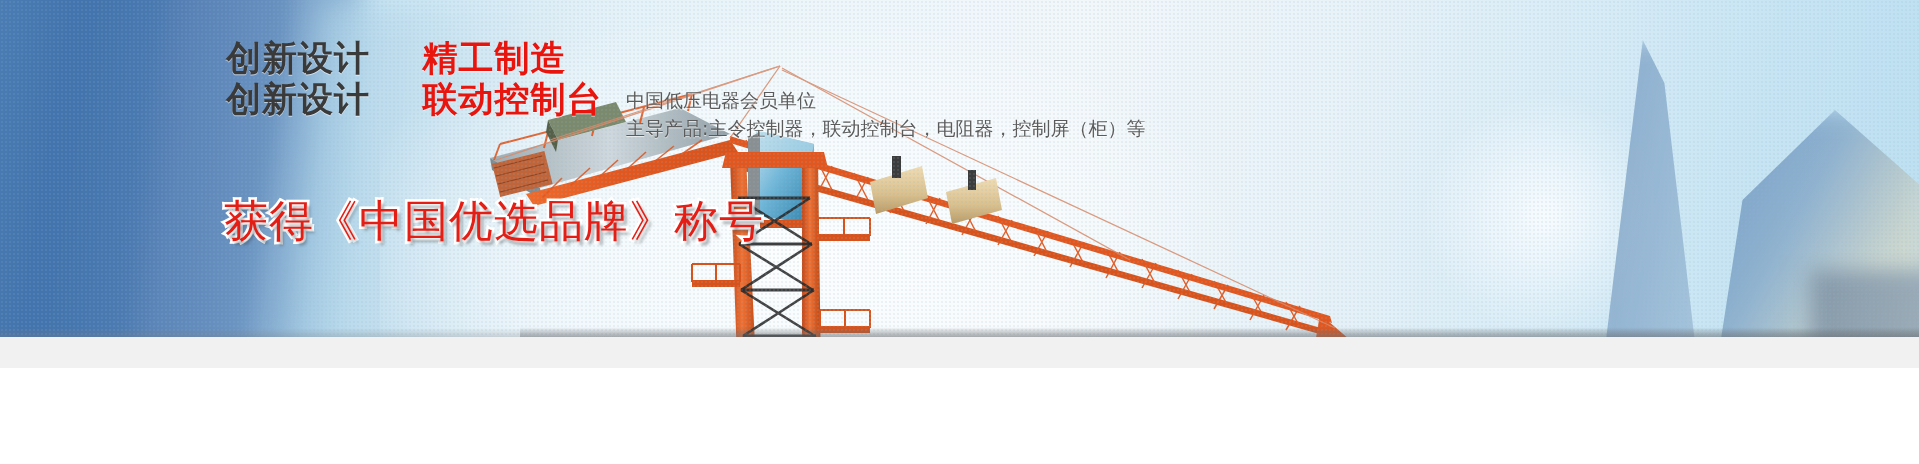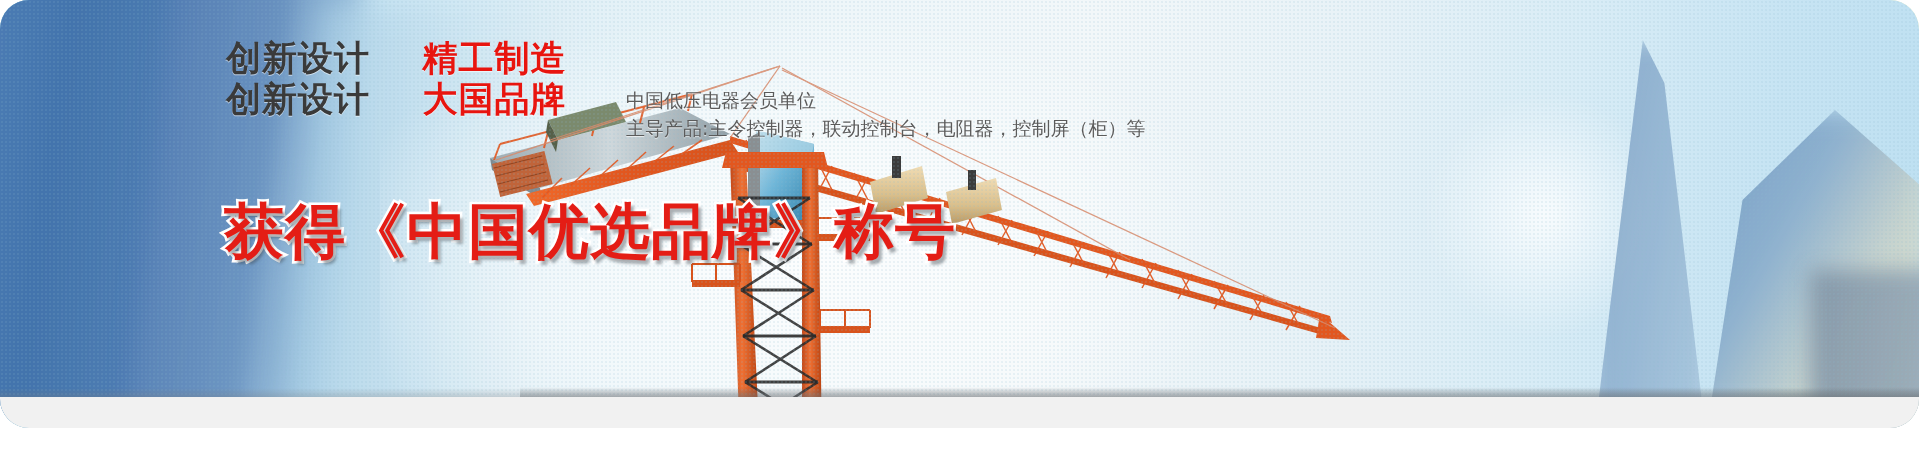--- a/index.html
+++ b/index.html
@@ -8,24 +8,23 @@
     padding: 0;
     background: #ffffff;
   }
   body {
     font-family: "DejaVu Sans", "Liberation Sans", sans-serif;
   }
 
   .banner {
     position: relative;
     width: 1919px;
-    height: 428px;
+    height: 368px;
     overflow: hidden;
     background: #fef9c3;
-    border-radius: 29px;
   }
 
   
   .sky {
     position: absolute;
     inset: 0;
     background:
       linear-gradient(100deg,
         #8fc6e8 0%,
         #9fd0ec 6%,
@@ -190,22 +189,22 @@
     line-height: 1.48;
     white-space: nowrap;
     text-shadow: 0 1px 1px rgba(255,255,255,.75);
   }
   .subtext .line { display: block; }
 
   .headline {
     position: absolute;
     left: 224px;
     top: 192px;
-    font-size: 60px;
-    font-weight: bold;
+    font-size: 44px;
+    font-weight: normal;
     letter-spacing: 1px;
     white-space: nowrap;
     color: #e41d15;
     -webkit-text-stroke: 5px #ffffff;
     paint-order: stroke fill;
     text-shadow:
       3px 4px 3px rgba(60,70,80,.45);
     font-family: "DejaVu Sans", "Liberation Sans", sans-serif;
   }
 </style>
@@ -421,21 +420,21 @@
 
   <div class="slogan">
     <span class="line">
       <span class="dark">创新设计</span>
       <span class="gap"></span>
       <span class="red">精工制造</span>
     </span>
     <span class="line">
       <span class="dark">创新设计</span>
       <span class="gap"></span>
-      <span class="red">大国品牌</span>
+      <span class="red">联动控制台</span>
     </span>
   </div>
 
   <div class="subtext">
     <span class="line">中国低压电器会员单位</span>
     <span class="line">主导产品:主令控制器，联动控制台，电阻器，控制屏（柜）等</span>
   </div>
 
   <div class="headline">获得《中国优选品牌》称号</div>
 

